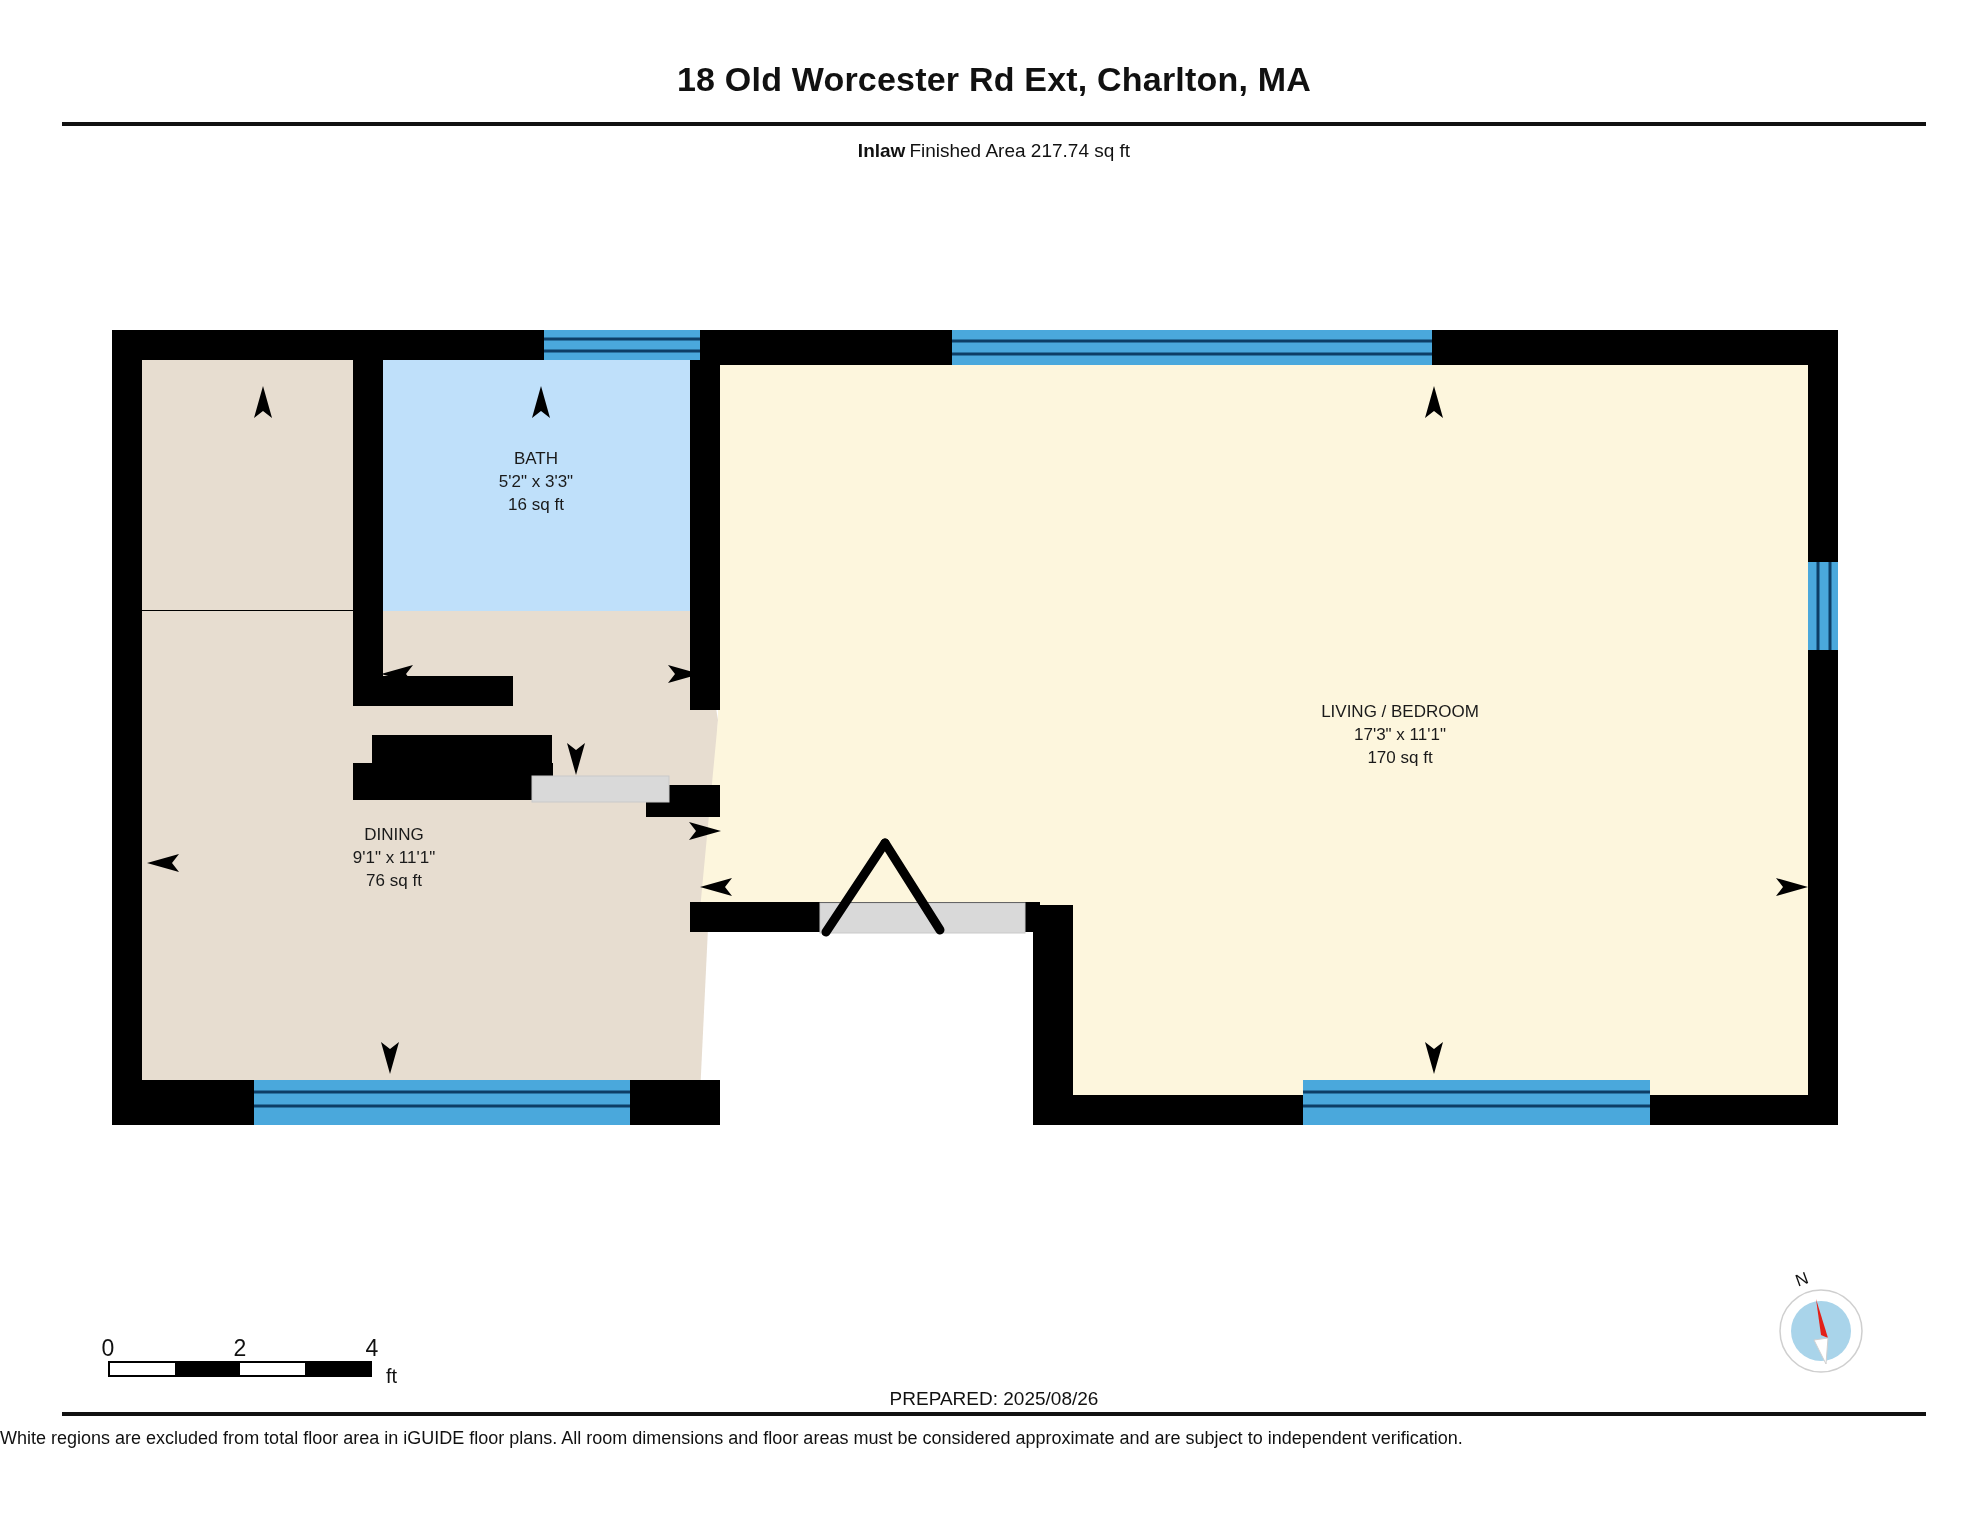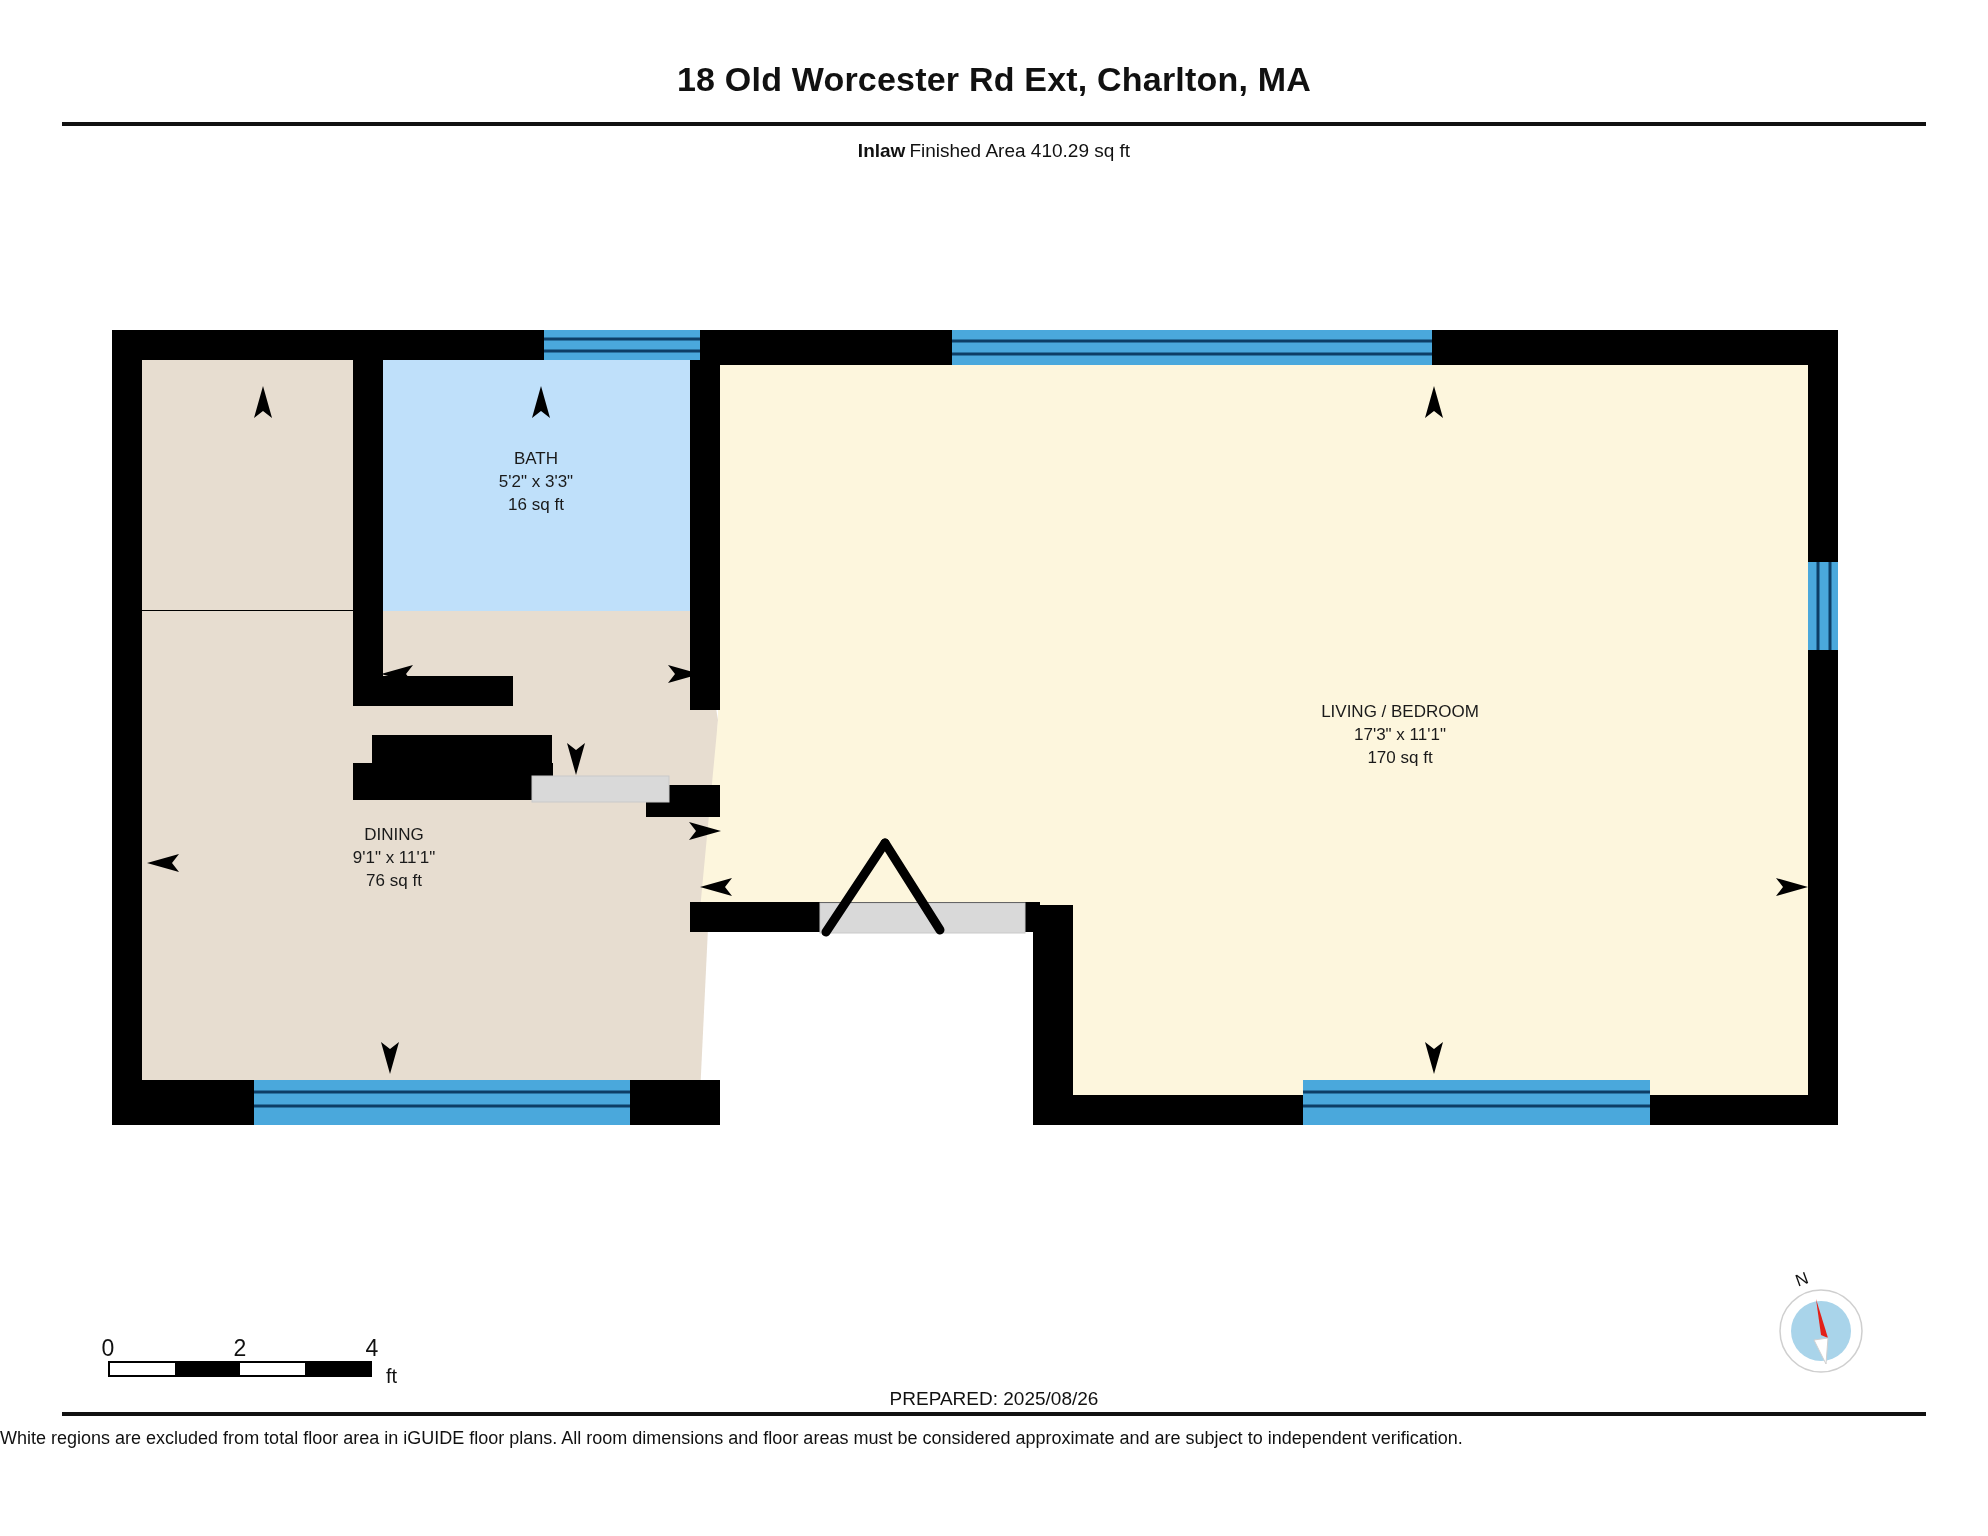--- a/index.html
+++ b/index.html
@@ -152,21 +152,21 @@
     color: #111111;
   }
 </style>
 </head>
 <body>
 
 <h1 id="page-title">18 Old Worcester Rd Ext, Charlton, MA</h1>
 <div id="title-rule"></div>
 
 <div id="subtitle-row">
-  <span class="level-name">Inlaw</span><span class="area-text">Finished Area 410.29 sq ft</span>
+  <span class="level-name">Inlaw</span><span class="area-text">Finished Area 217.74 sq ft</span>
 </div>
 
 <div id="plan-wrap">
 <svg id="floorplan-svg" width="1988" height="1060" viewBox="0 0 1988 1060" xmlns="http://www.w3.org/2000/svg">
 
   <g>
     <rect x="140" y="168" width="213" height="253" fill="#e7ddd0"></rect>
     <rect x="140" y="427" width="213" height="75" fill="#e7ddd0"></rect>
     <line x1="140" y1="423" x2="353" y2="423" stroke="#000000" stroke-width="6"></line>
     <line x1="140" y1="505" x2="353" y2="505" stroke="#000000" stroke-width="5"></line>

